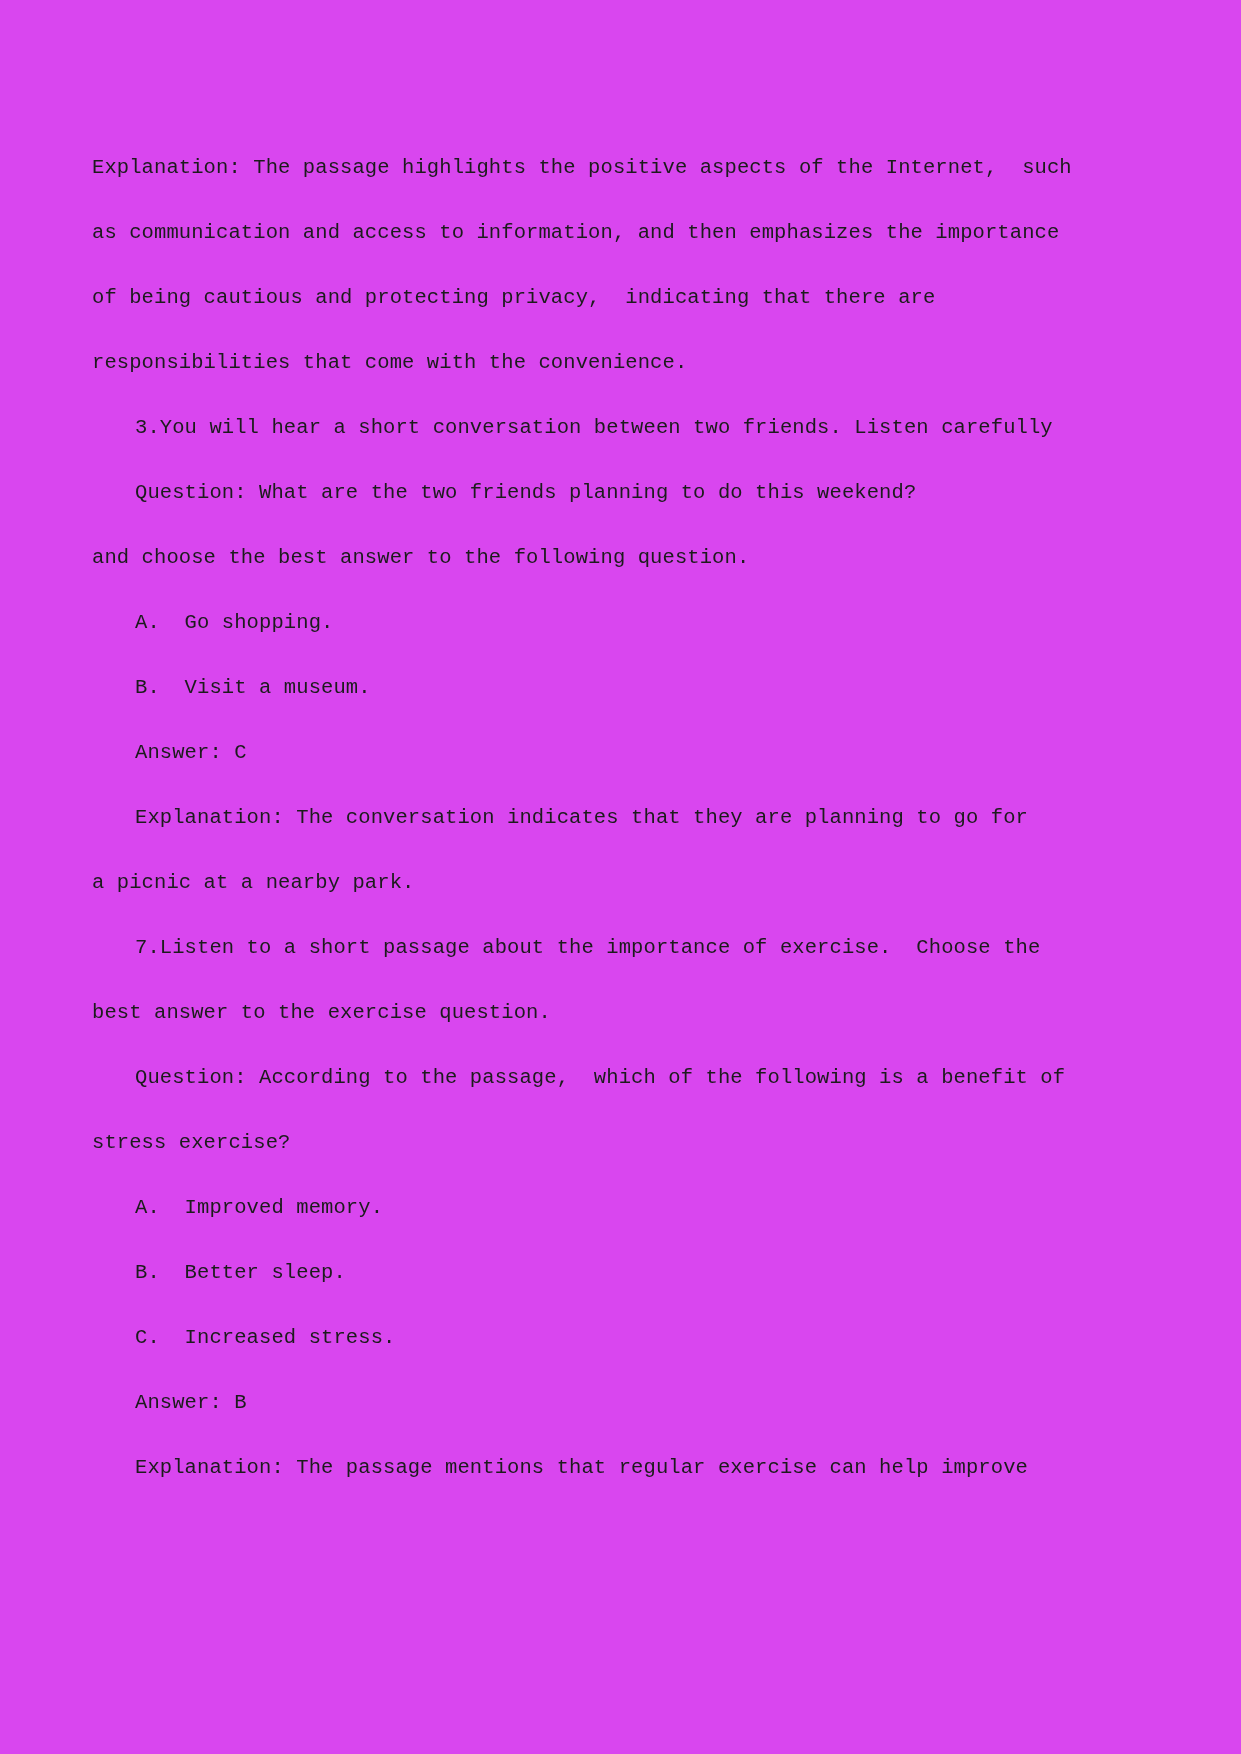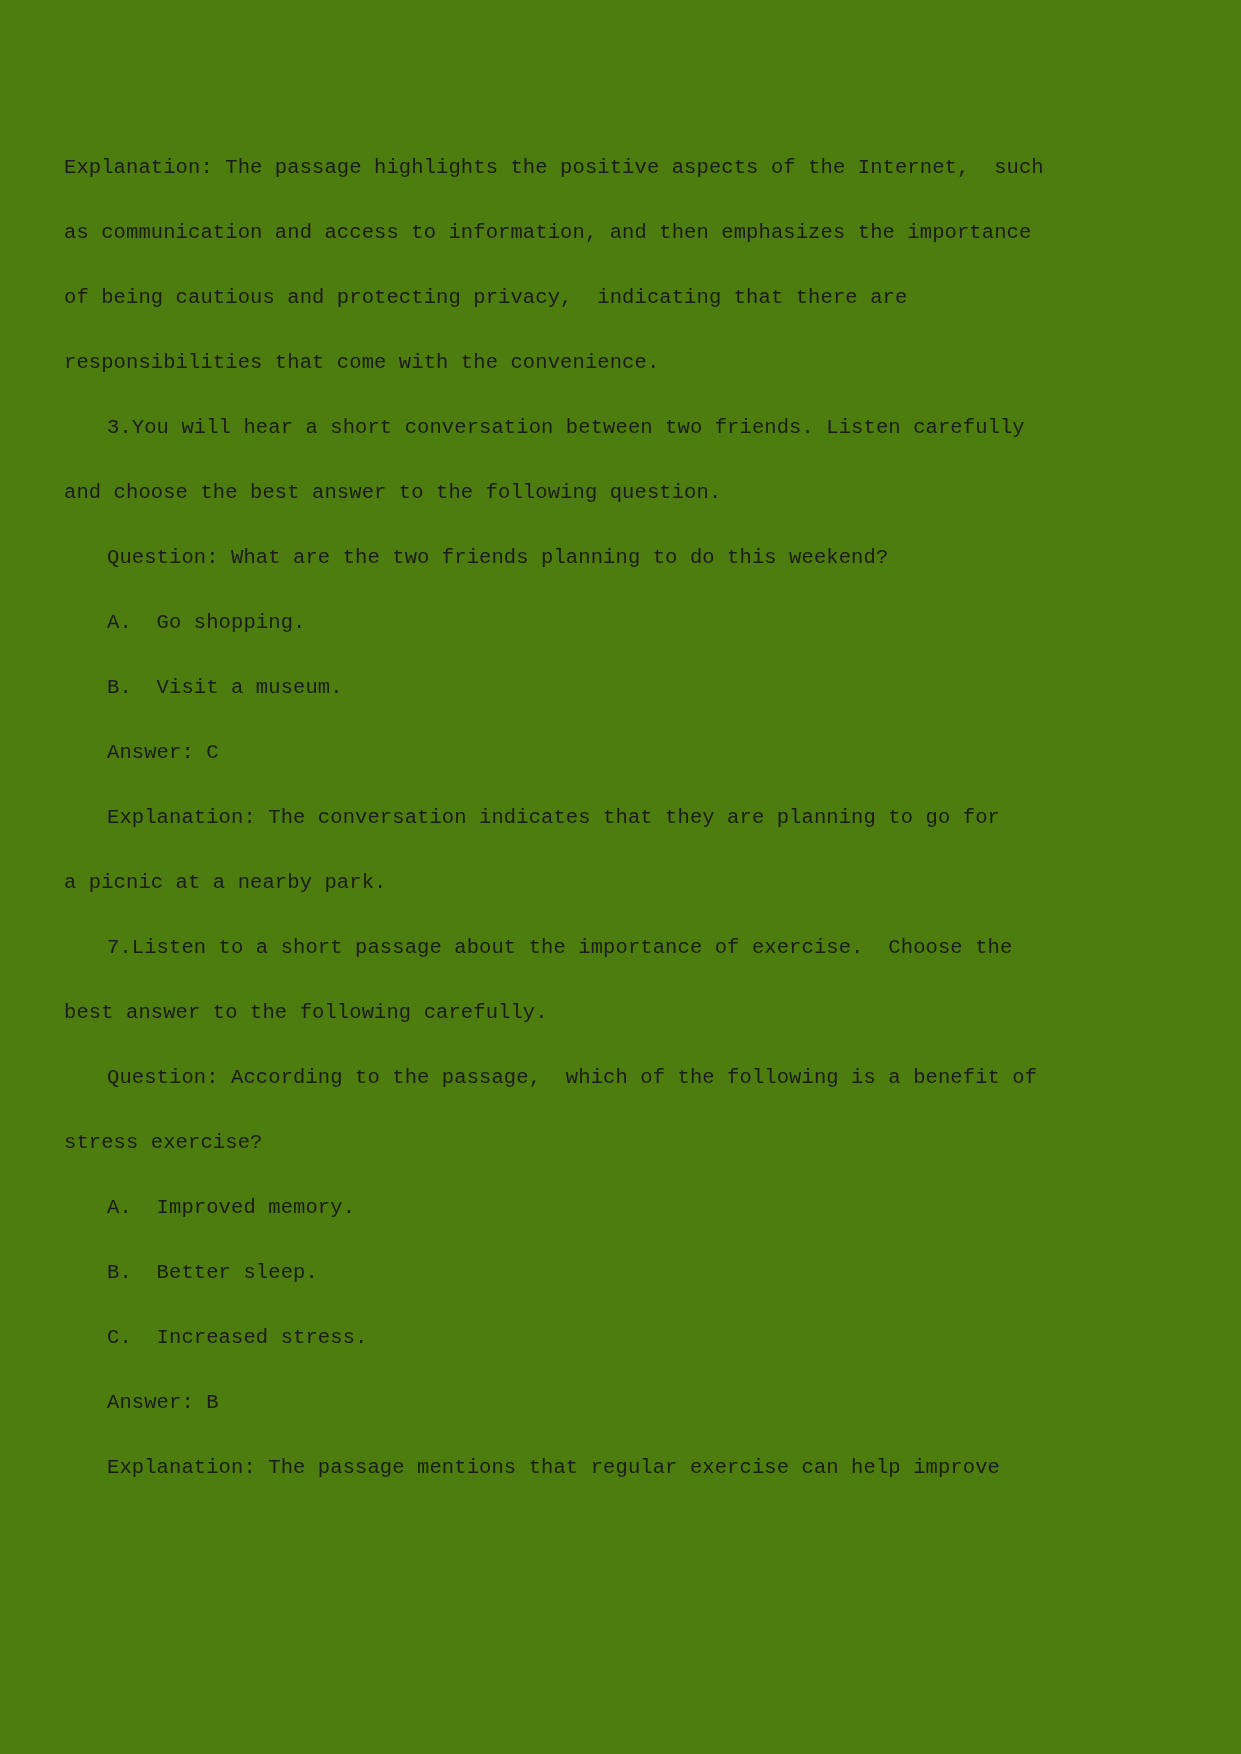--- a/index.html
+++ b/index.html
@@ -13,23 +13,23 @@
     position: relative;
     overflow: hidden;
     font-family: "Liberation Mono", "DejaVu Sans Mono", monospace;
   }
   .page {
     position: absolute;
     top: 0;
     left: 0;
     width: 1241px;
     height: 1754px;
-    background: #4d7c0f;
+    background: #d946ef;
     box-sizing: border-box;
-    padding: 135px 120px 0 64px;
+    padding: 135px 120px 0 92px;
   }
   .doc-lines .line {
     white-space: pre;
     font-size: 20.5px;
     line-height: 65px;
     height: 65px;
     color: #1c1c1c;
     letter-spacing: 0.1px;
   }
   .doc-lines .line.indent {
@@ -40,29 +40,29 @@
 </head>
 <body>
 
 <div class="page">
   <div class="doc-lines" id="doc-lines">
       <div class="line">Explanation: The passage highlights the positive aspects of the Internet,  such</div>
       <div class="line">as communication and access to information, and then emphasizes the importance</div>
       <div class="line">of being cautious and protecting privacy,  indicating that there are</div>
       <div class="line">responsibilities that come with the convenience.</div>
       <div class="line indent">3.You will hear a short conversation between two friends. Listen carefully</div>
+      <div class="line indent">Question: What are the two friends planning to do this weekend?</div>
       <div class="line">and choose the best answer to the following question.</div>
-      <div class="line indent">Question: What are the two friends planning to do this weekend?</div>
       <div class="line indent">A.  Go shopping.</div>
       <div class="line indent">B.  Visit a museum.</div>
       <div class="line indent">Answer: C</div>
       <div class="line indent">Explanation: The conversation indicates that they are planning to go for</div>
       <div class="line">a picnic at a nearby park.</div>
       <div class="line indent">7.Listen to a short passage about the importance of exercise.  Choose the</div>
-      <div class="line">best answer to the following carefully.</div>
+      <div class="line">best answer to the exercise question.</div>
       <div class="line indent">Question: According to the passage,  which of the following is a benefit of</div>
       <div class="line">stress exercise?</div>
       <div class="line indent">A.  Improved memory.</div>
       <div class="line indent">B.  Better sleep.</div>
       <div class="line indent">C.  Increased stress.</div>
       <div class="line indent">Answer: B</div>
       <div class="line indent">Explanation: The passage mentions that regular exercise can help improve</div>
     </div>
 </div>
 

